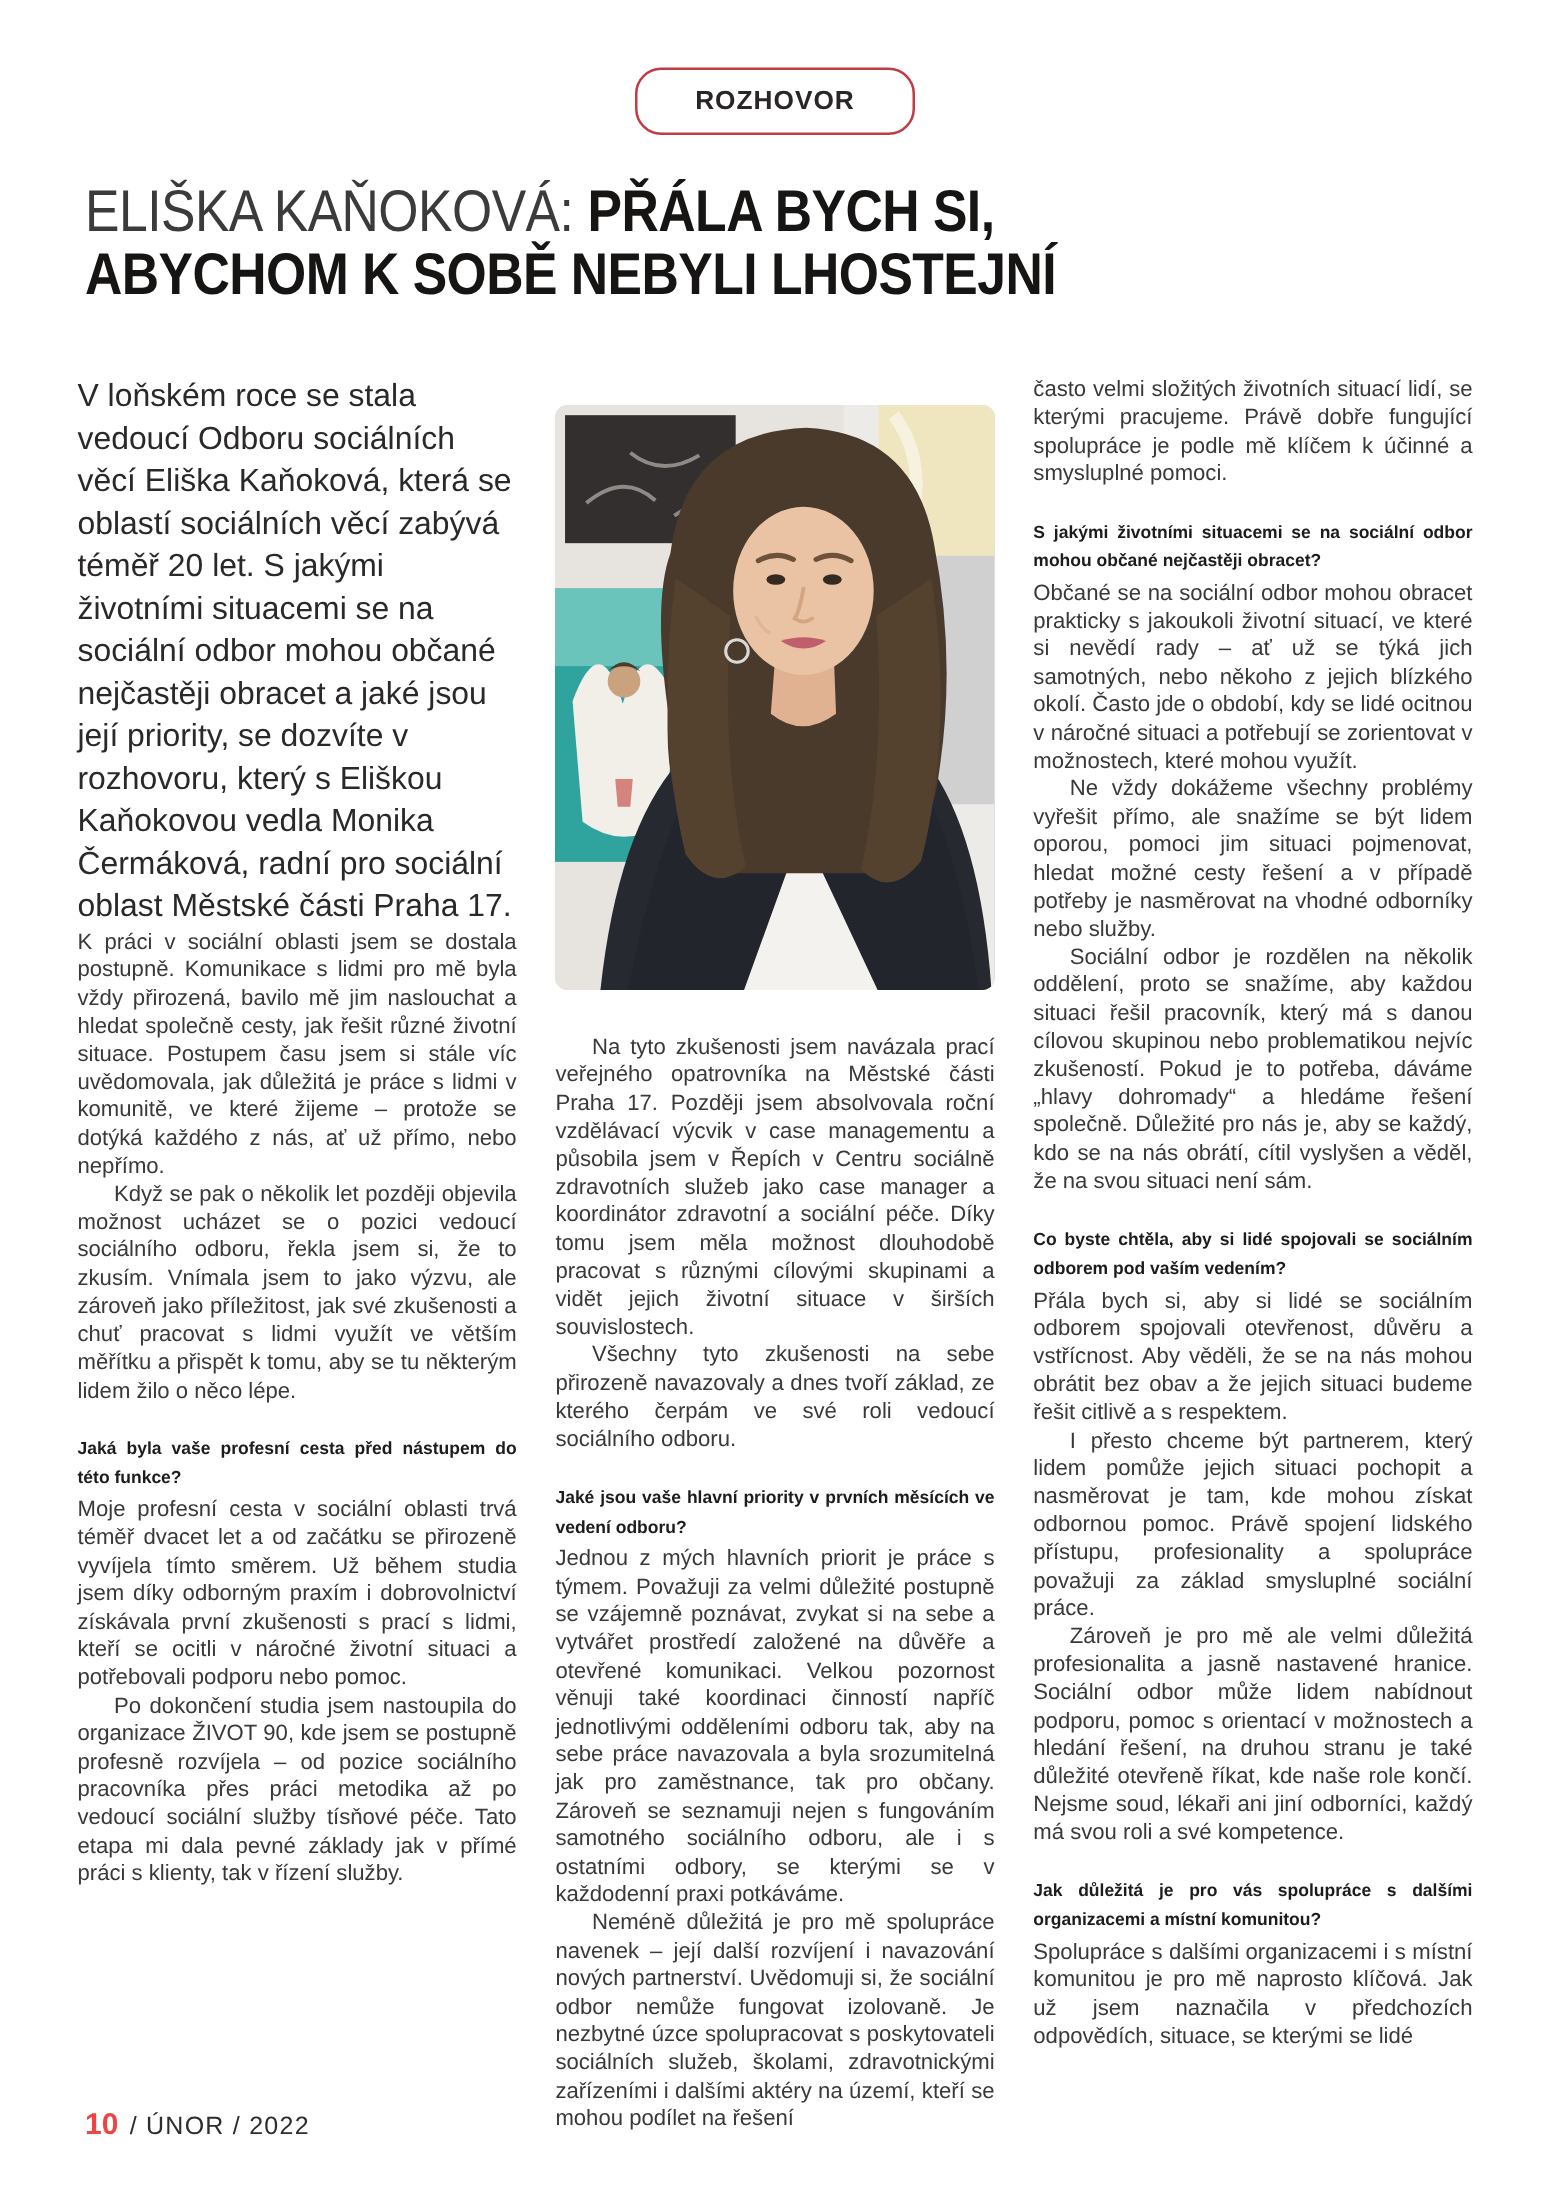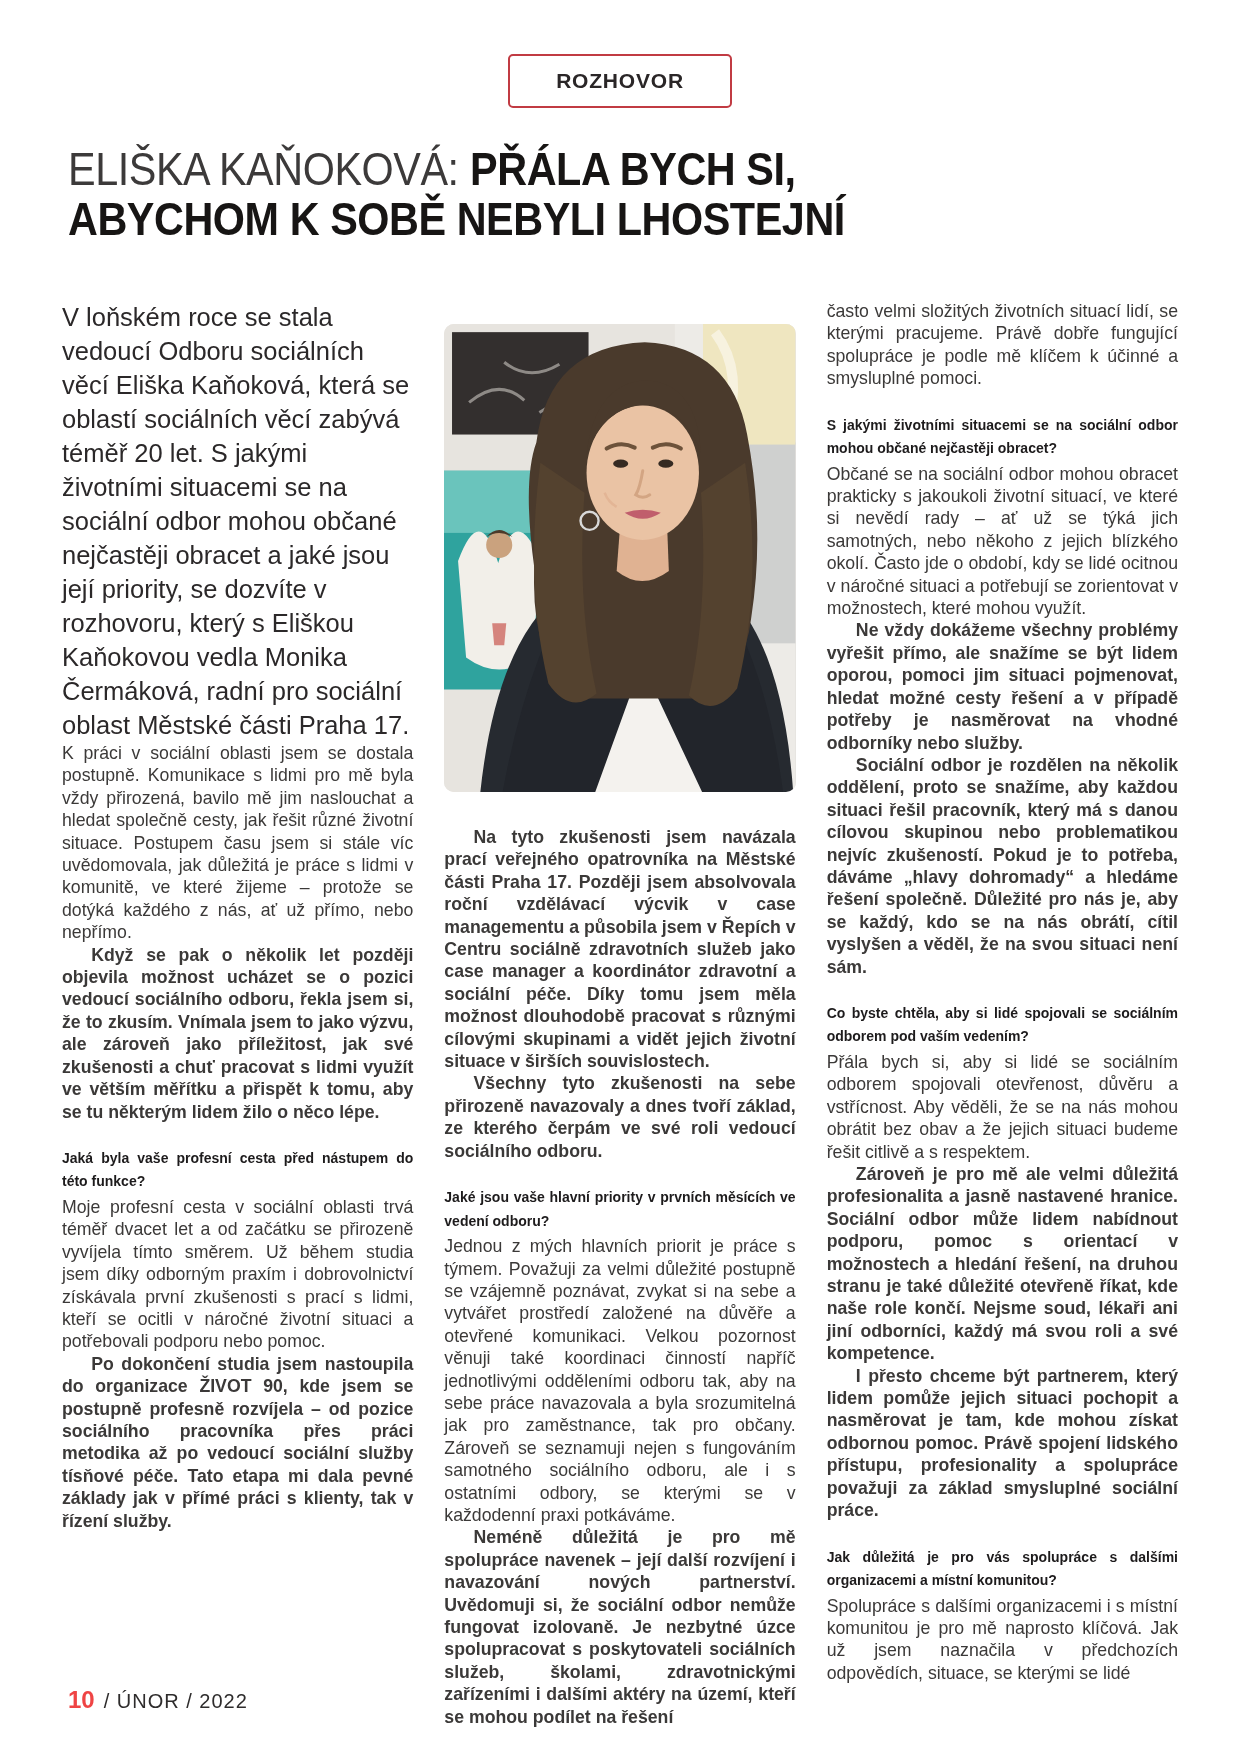--- a/index.html
+++ b/index.html
@@ -1,38 +1,38 @@
 <!DOCTYPE html>
 <html lang="cs"><head>
 <meta charset="utf-8">
 <style>
   html,body{margin:0;padding:0;background:#fff;}
   .page{position:relative;width:1240px;height:1754px;margin:0 auto;background:#ffffff;
         font-family:"Liberation Sans", sans-serif;color:#231f20;overflow:hidden;}
 
   
   .badge-wrap{display:flex;justify-content:center;padding-top:54px;}
-  .badge{border:2px solid #c13b43;border-radius:5px;padding:13px 46px;
+  .badge{border:2px solid #c13b43;border-radius:21px;padding:13px 46px;
          font-size:21px;font-weight:700;letter-spacing:.8px;color:#2a2627;}
 
   
   .title{margin:36px 0 0 68px;}
   .title-line{font-size:47px;line-height:50px;letter-spacing:-.5px;white-space:nowrap;
               font-weight:800;color:#171514;transform:scaleX(.88);transform-origin:0 50%;}
   .title-name{font-weight:400;color:#3c3a3a;margin-right:13px;}
 
   
   .cols{display:flex;gap:31px;padding:0 62px;margin-top:56px;}
   .col{flex:1;min-width:0;}
   .intro{font-size:25.5px;line-height:34px;font-weight:400;color:#2b2829;}
   .q{font-size:14px;line-height:23.5px;font-weight:700;color:#1d1b1c;
      text-align:justify;margin:24px 0 2px;}
   .p{font-size:17.7px;line-height:22.4px;color:#3b3938;text-align:justify;
      hyphens:auto;margin:0;}
-  .p.ind{text-indent:1.65em;font-weight:bold;}
+  .p.ind{text-indent:1.65em;}
 
   
   .photo{width:100%;height:468px;border-radius:10px;overflow:hidden;
          margin-top:24px;margin-bottom:34px;background:#e5e2dd;}
   .photo svg{display:block;width:100%;height:100%;}
 
   
   .footer{position:absolute;left:68px;top:1686px;display:flex;align-items:baseline;gap:9px;}
   .footer .pg{font-size:24px;font-weight:700;color:#ef4444;}
   .footer .iss{font-size:20px;color:#2e2c2c;letter-spacing:1px;}
@@ -129,22 +129,22 @@
     </div>
 
     <div class="col">
       <p class="p">často velmi složitých životních situací lidí, se kterými pracujeme. Právě dobře fungující spolupráce je podle mě klíčem k účinné a smysluplné pomoci.</p>
       <p class="q">S jakými životními situacemi se na sociální odbor mohou občané nejčastěji obracet?</p>
       <p class="p">Občané se na sociální odbor mohou obracet prakticky s jakoukoli životní situací, ve které si nevědí rady – ať už se týká jich samotných, nebo někoho z jejich blízkého okolí. Často jde o období, kdy se lidé ocitnou v náročné situaci a potřebují se zorientovat v možnostech, které mohou využít.</p>
       <p class="p ind">Ne vždy dokážeme všechny problémy vyřešit přímo, ale snažíme se být lidem oporou, pomoci jim situaci pojmenovat, hledat možné cesty řešení a v případě potřeby je nasměrovat na vhodné odborníky nebo služby.</p>
       <p class="p ind">Sociální odbor je rozdělen na několik oddělení, proto se snažíme, aby každou situaci řešil pracovník, který má s danou cílovou skupinou nebo problematikou nejvíc zkušeností. Pokud je to potřeba, dáváme „hlavy dohromady“ a hledáme řešení společně. Důležité pro nás je, aby se každý, kdo se na nás obrátí, cítil vyslyšen a věděl, že na svou situaci není sám.</p>
       <p class="q">Co byste chtěla, aby si lidé spojovali se sociálním odborem pod vaším vedením?</p>
       <p class="p">Přála bych si, aby si lidé se sociálním odborem spojovali otevřenost, důvěru a vstřícnost. Aby věděli, že se na nás mohou obrátit bez obav a že jejich situaci budeme řešit citlivě a s respektem.</p>
+      <p class="p ind">I přesto chceme být partnerem, který lidem pomůže jejich situaci pochopit a nasměrovat je tam, kde mohou získat odbornou pomoc. Právě spojení lidského přístupu, profesionality a spolupráce považuji za základ smysluplné sociální práce.</p>
       <p class="p ind">Zároveň je pro mě ale velmi důležitá profesionalita a jasně nastavené hranice. Sociální odbor může lidem nabídnout podporu, pomoc s orientací v možnostech a hledání řešení, na druhou stranu je také důležité otevřeně říkat, kde naše role končí. Nejsme soud, lékaři ani jiní odborníci, každý má svou roli a své kompetence.</p>
-      <p class="p ind">I přesto chceme být partnerem, který lidem pomůže jejich situaci pochopit a nasměrovat je tam, kde mohou získat odbornou pomoc. Právě spojení lidského přístupu, profesionality a spolupráce považuji za základ smysluplné sociální práce.</p>
       <p class="q">Jak důležitá je pro vás spolupráce s dalšími organizacemi a místní komunitou?</p>
       <p class="p">Spolupráce s dalšími organizacemi i s místní komunitou je pro mě naprosto klíčová. Jak už jsem naznačila v předchozích odpovědích, situace, se kterými se lidé</p>
     </div>
 
   </div>
 
   <div class="footer">
     <span class="pg">10</span>
     <span class="iss">/ ÚNOR / 2022</span>
   </div>

